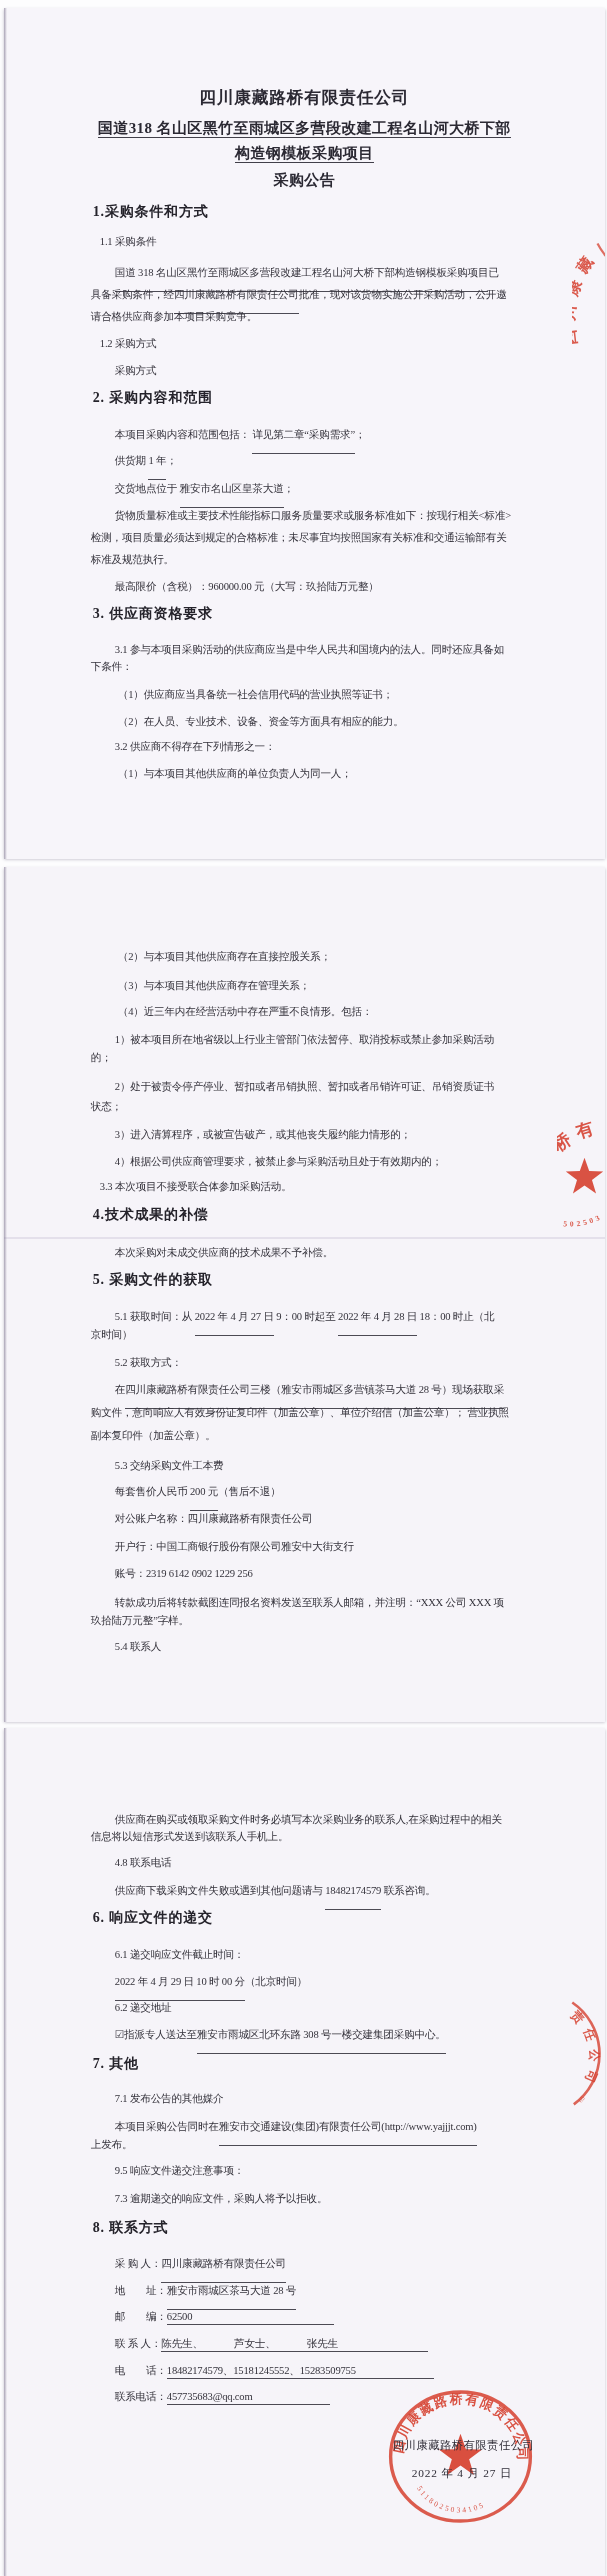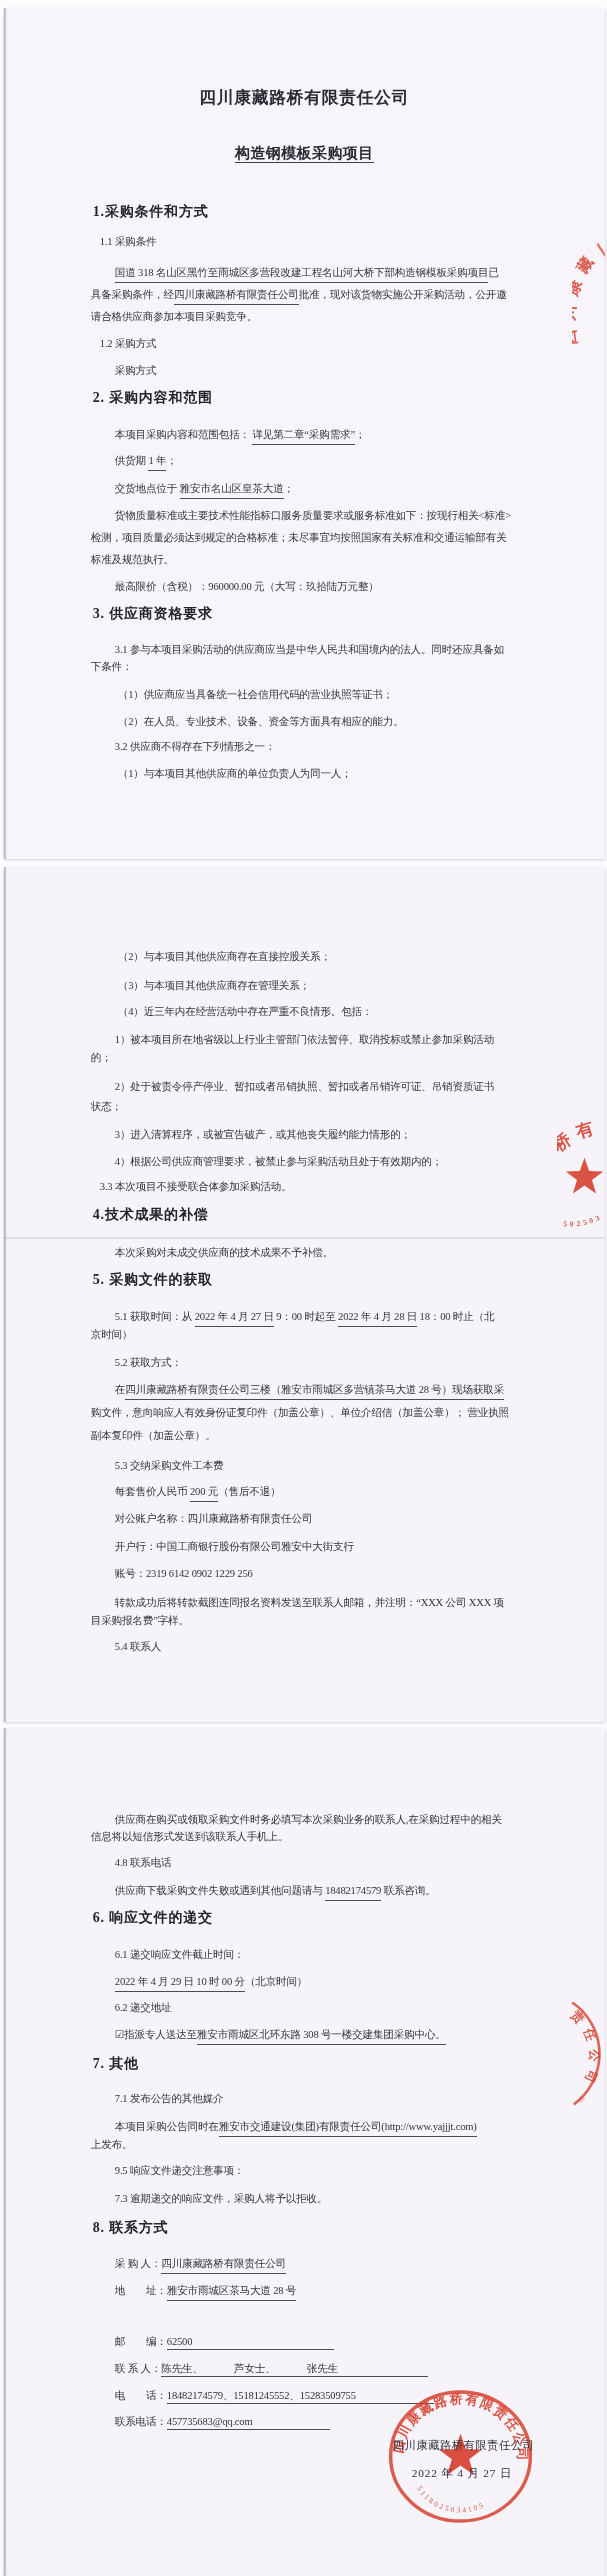--- a/index.html
+++ b/index.html
@@ -9,38 +9,40 @@
         box-shadow:0 0.8px 3px rgba(95,88,115,.38);overflow:hidden;}
   .edge-strip{position:absolute;left:0;top:0;bottom:0;width:3px;
         background:linear-gradient(90deg,#aaa4b6,rgba(247,245,250,0));}
   .crease{position:absolute;left:0;width:100%;height:1.5px;background:rgba(135,125,160,.16);}
   .line{position:absolute;white-space:nowrap;font-size:10.6px;color:#34323b;letter-spacing:-0.2px;line-height:1.25;}
   .cont{left:87px;} .ind{left:111px;} .item{left:114px;} .sub{left:96px;}
   .hsec{left:89px;font-size:14px;font-weight:bold;color:#25232b;letter-spacing:0.8px;}
   .center{left:0;width:100%;text-align:center;}
   .t1{font-size:16.7px;font-weight:bold;color:#2b2933;letter-spacing:0.8px;}
   .t2{font-size:15px;font-weight:bold;color:#2b2933;letter-spacing:0.4px;}
-  .u{border-bottom:0.8px solid #4c4a54;padding-bottom:4px;}
+  .u{border-bottom:0.8px solid #4c4a54;padding-bottom:13px;}
   .tu{border-bottom:1.5px solid #413f49;padding-bottom:1.5px;}
-  .uv{display:inline-block;border-bottom:0.8px solid #4c4a54;padding-bottom:0.8px;margin-top:25px;}
+  .uv{display:inline-block;border-bottom:0.8px solid #4c4a54;padding-bottom:0.8px;}
   .contact-label{display:inline-block;}
   .sig{position:absolute;white-space:nowrap;color:#302e38;}
   .stamp-svg{position:absolute;}
   text{font-family:"Liberation Serif","DejaVu Serif",serif;}
 </style>
 </head>
 <body>
 
 <div class="canvas">
 
   <div class="page" style="top:7.6px;height:851px;">
     <div class="edge-strip"></div>
 
     <div class="line center t1" style="top:80px">四川康藏路桥有限责任公司</div>
+    <div class="line center" style="top:111px"><span class="t2 tu">国道318 名山区黑竹至雨城区多营段改建工程名山河大桥下部</span></div>
     <div class="line center" style="top:136px"><span class="t2 tu">构造钢模板采购项目</span></div>
+    <div class="line center t2" style="top:163px">采购公告</div>
 
     <div class="line hsec" style="top:195px">1.采购条件和方式</div>
     <div class="line sub" style="top:227px">1.1 采购条件</div>
 
     <div class="line ind" style="top:258px"><span class="u">国道 318 名山区黑竹至雨城区多营段改建工程名山河大桥下部构造钢模板采购项目</span><span>已</span></div>
     <div class="line cont" style="top:280px"><span>具备采购条件，经</span><span class="u">四川康藏路桥有限责任公司</span><span>批准，现对该货物实施公开采购活动，公开邀</span></div>
     <div class="line cont" style="top:302px">请合格供应商参加本项目采购竞争。</div>
 
     <div class="line sub" style="top:329px">1.2 采购方式</div>
     <div class="line ind" style="top:356px">采购方式</div>
@@ -95,21 +97,21 @@
     <div class="line ind" style="top:489px">5.2  获取方式：</div>
     <div class="line ind" style="top:516px"><span>在</span><span class="u">四川康藏路桥有限责任公司三楼（雅安市雨城区多营镇茶马大道 28 号）现场获取采</span></div>
     <div class="line cont" style="top:539px">购文件，意向响应人有效身份证复印件（加盖公章）、单位介绍信（加盖公章）； 营业执照</div>
     <div class="line cont" style="top:562px">副本复印件（加盖公章）。</div>
     <div class="line ind" style="top:592px">5.3 交纳采购文件工本费</div>
     <div class="line ind" style="top:618px"><span>每套售价人民币 </span><span class="u">200 元</span><span>（售后不退）</span></div>
     <div class="line ind" style="top:645px">对公账户名称：四川康藏路桥有限责任公司</div>
     <div class="line ind" style="top:673px">开户行：中国工商银行股份有限公司雅安中大街支行</div>
     <div class="line ind" style="top:700px">账号：2319 6142 0902 1229 256</div>
     <div class="line ind" style="top:729px">转款成功后将转款截图连同报名资料发送至联系人邮箱，并注明：“XXX 公司 XXX 项</div>
-    <div class="line cont" style="top:747px">目采购报名费”字样。</div>
+    <div class="line cont" style="top:747px">玖拾陆万元整”字样。</div>
     <div class="line ind" style="top:773px">5.4 联系人</div>
 
     <svg class="stamp-svg" style="left:553px;top:247px;" width="55" height="121" viewBox="0 0 72 160">
       <defs>
         <path id="arc2t" d="M 0,52 A 115,115 0 0 1 72,22"></path>
         <path id="arc2b" d="M 4,148 A 95,95 0 0 0 70,132"></path>
       </defs>
       <text font-size="23" font-weight="bold" fill="#d6402f" opacity="0.88" letter-spacing="9"><textPath href="#arc2t" startOffset="2">桥有限</textPath></text>
       <polygon points="36,58 42.2,75.5 60.7,76 45.9,87.2 51.3,105 36,94.4 20.7,105 26.1,87.2 11.3,76 29.8,75.5" fill="#d6402f" opacity="0.9"></polygon>
       <text font-size="10" font-weight="bold" fill="#d6402f" opacity="0.85" letter-spacing="4"><textPath href="#arc2b" startOffset="4">502503</textPath></text>

